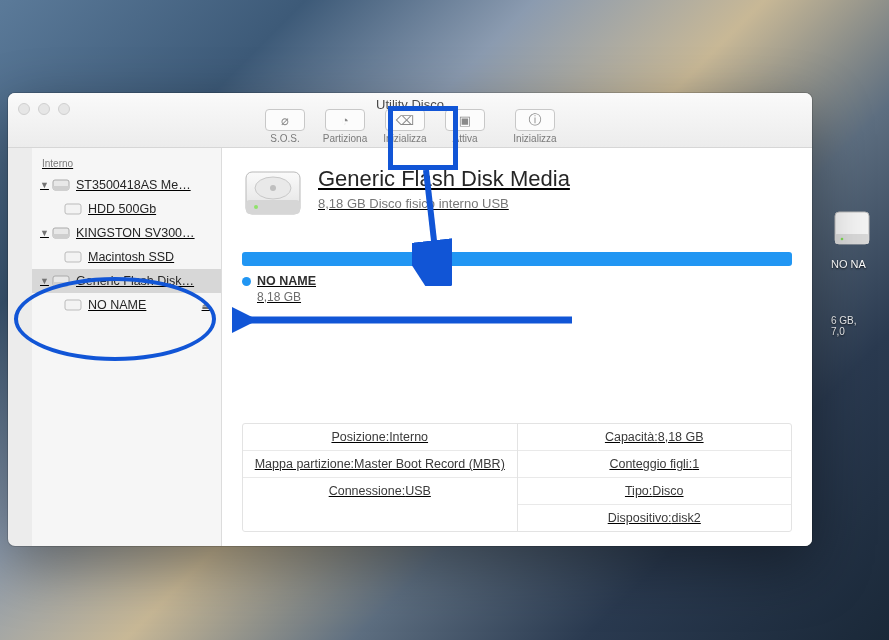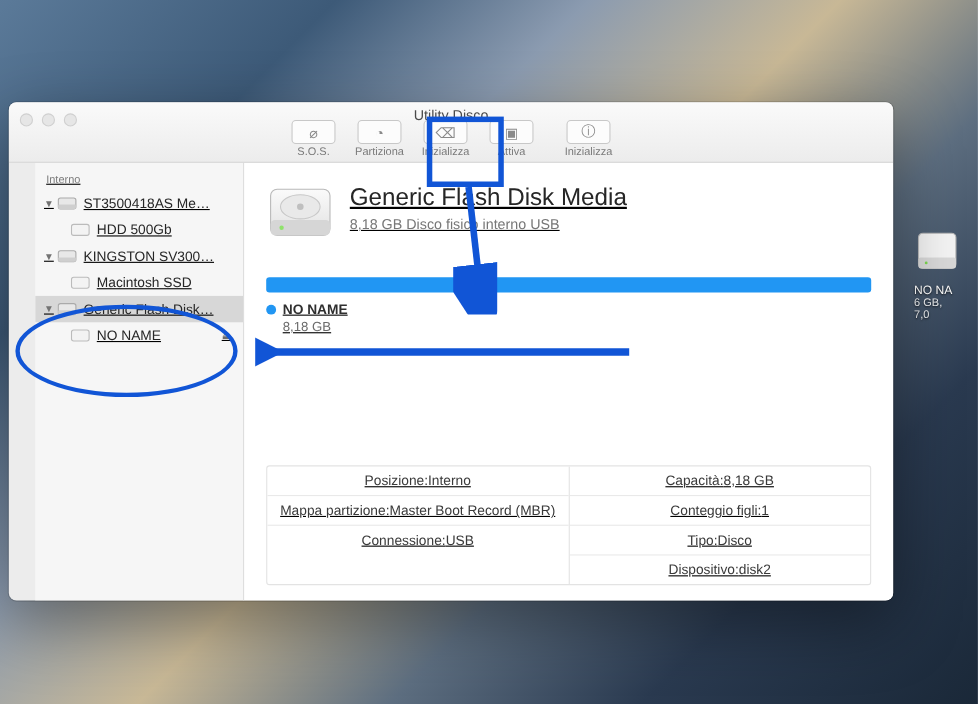--- a/index.html
+++ b/index.html
@@ -57,21 +57,21 @@
   .info-row:last-child { border-bottom: none; }
   .info-key { color: #3a3a3a; }
   .info-val { color: #3a3a3a; }
   
   .ann-circle { position: absolute; border: 4px solid #1155d6; border-radius: 50%; pointer-events: none; }
   .ann-rect { position: absolute; border: 5px solid #1155d6; pointer-events: none; }
   .ann-arrow { position: absolute; pointer-events: none; }
   
   .desk-drive { position: absolute; right: 16px; top: 206px; width: 42px; text-align: left; color: #fff; font-size: 11px; text-shadow: 0 1px 2px rgba(0,0,0,.8); }
   .desk-drive-icon { width: 42px; height: 48px; margin: 0 auto 4px; }
-  .desk-drive-sub { font-size: 10px; opacity: .9; }
+  .desk-drive-sub { font-size: 10px; opacity: .9; margin-top: 45px; }
 </style>
 </head>
 <body>
 
 <div class="desktop">
 
   <div class="desk-drive">
     <div class="desk-drive-icon">
       <svg viewBox="0 0 42 48">
         <rect x="4" y="6" width="34" height="32" rx="4" fill="#f4f4f4" stroke="#bbb"></rect>

